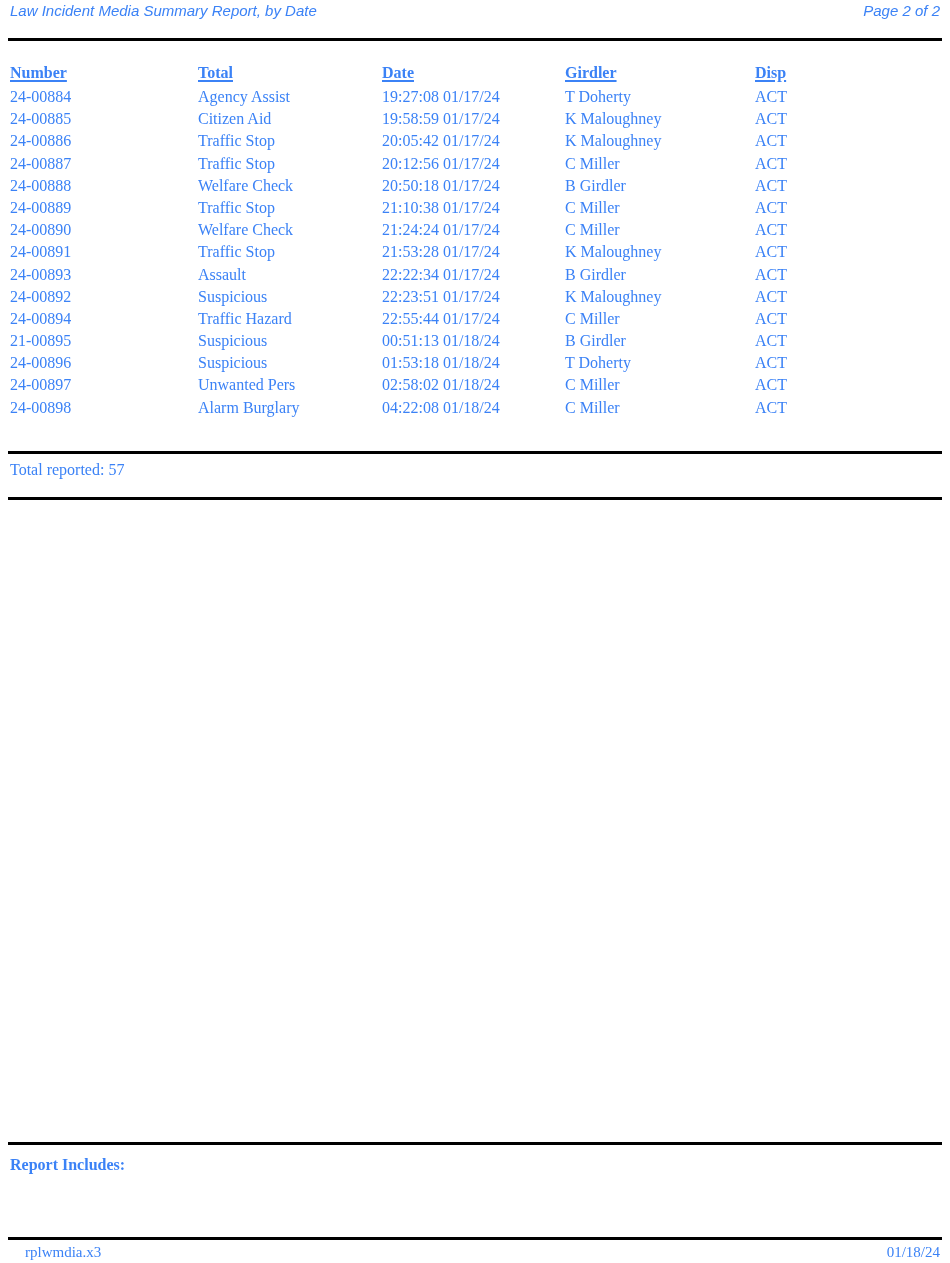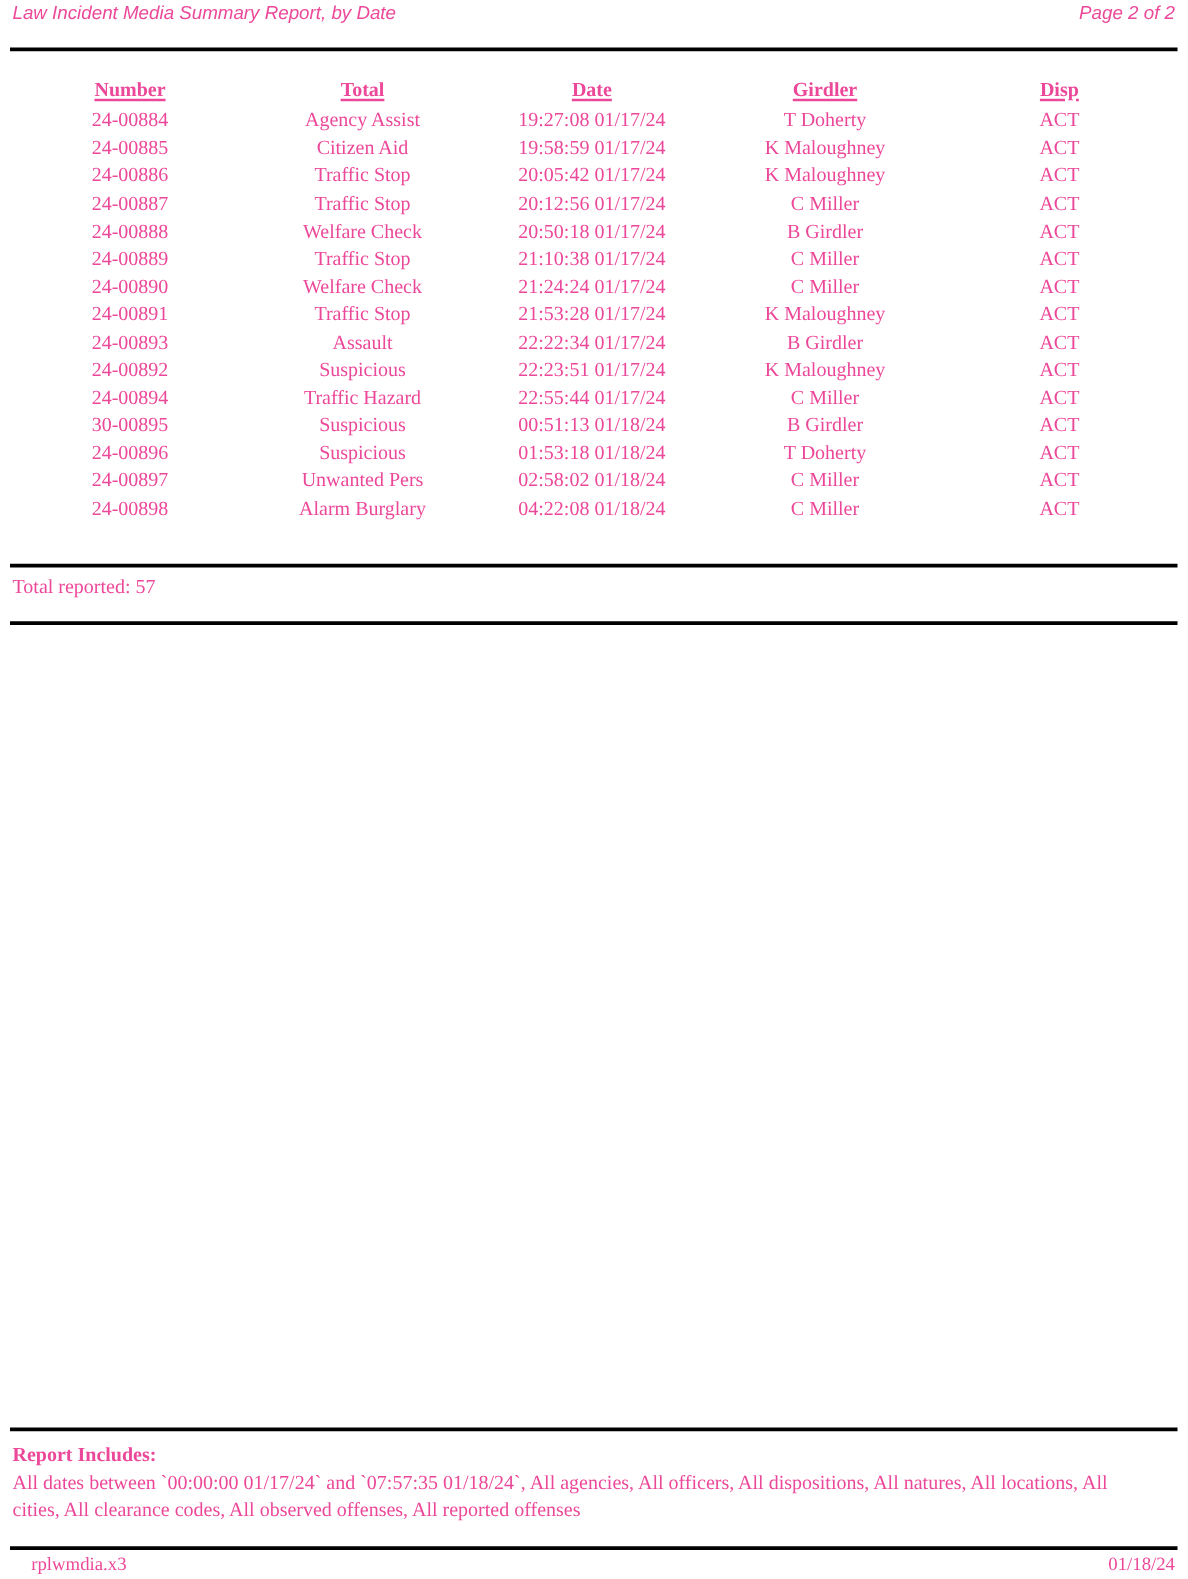--- a/index.html
+++ b/index.html
@@ -5,21 +5,21 @@
   html, body {
     margin: 0;
     padding: 0;
     background: #ffffff;
   }
   .page {
     position: relative;
     width: 950px;
     height: 1263px;
     background: #ffffff;
-    color: #ec4899;
+    color: #3b82f6;
     font-family: "Liberation Serif", serif;
     overflow: hidden;
   }
   .rule {
     position: absolute;
     left: 8px;
     right: 8px;
     height: 3px;
     background: #000000;
   }
@@ -44,21 +44,20 @@
     top: 64px;
     left: 10px;
     right: 10px;
     font-size: 16px;
   }
   .trow {
     display: grid;
     grid-template-columns: 188px 184px 183px 190px 1fr;
     height: 22.2px;
     align-items: baseline;
-    text-align: center;
   }
   .thead-row {
     height: 24px;
     font-weight: bold;
   }
   .thead-row .tcell span {
     text-decoration: underline;
     text-decoration-thickness: 1.5px;
     text-underline-offset: 2px;
   }
@@ -193,21 +192,21 @@
           <div class="tcell">ACT</div>
         </div>
         <div class="trow">
           <div class="tcell">24-00894</div>
           <div class="tcell">Traffic Hazard</div>
           <div class="tcell">22:55:44 01/17/24</div>
           <div class="tcell">C Miller</div>
           <div class="tcell">ACT</div>
         </div>
         <div class="trow">
-          <div class="tcell">30-00895</div>
+          <div class="tcell">21-00895</div>
           <div class="tcell">Suspicious</div>
           <div class="tcell">00:51:13 01/18/24</div>
           <div class="tcell">B Girdler</div>
           <div class="tcell">ACT</div>
         </div>
         <div class="trow">
           <div class="tcell">24-00896</div>
           <div class="tcell">Suspicious</div>
           <div class="tcell">01:53:18 01/18/24</div>
           <div class="tcell">T Doherty</div>
@@ -230,21 +229,20 @@
       </div>
   </div>
 
   <div class="rule" id="rule-total-top"></div>
   <div class="total-line">Total reported: 57</div>
   <div class="rule" id="rule-total-bottom"></div>
 
   <div class="rule" id="rule-footer-top"></div>
   <div class="report-includes">
     <div class="heading">Report Includes:</div>
-    <div>All dates between `00:00:00 01/17/24` and `07:57:35 01/18/24`, All agencies, All officers, All dispositions, All natures, All locations, All cities, All clearance codes, All observed offenses, All reported offenses</div>
   </div>
   <div class="rule" id="rule-footer-bottom"></div>
 
   <div class="footer-bottom">
     <span>rplwmdia.x3</span>
     <span>01/18/24</span>
   </div>
 
 </div>
 

